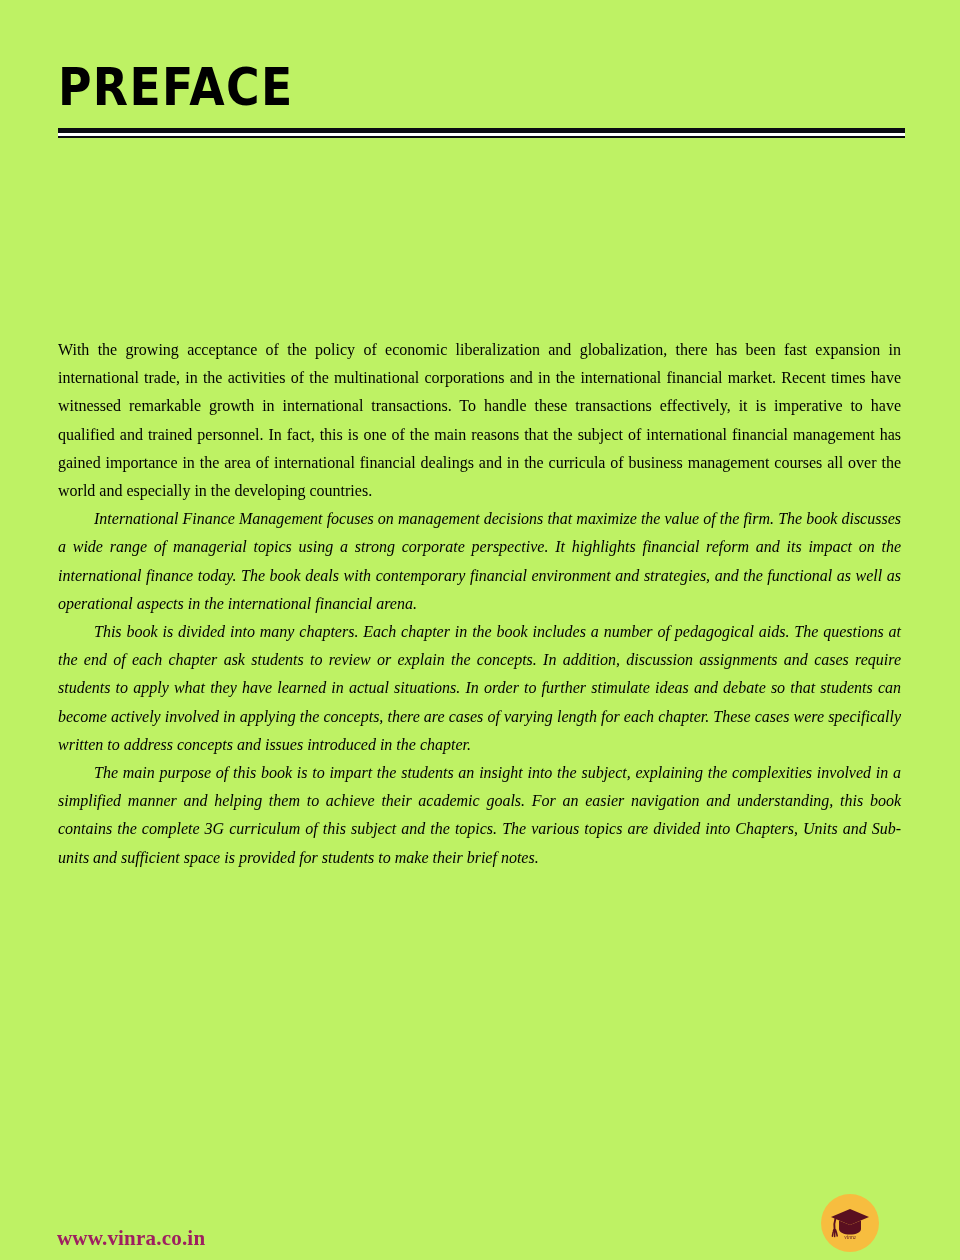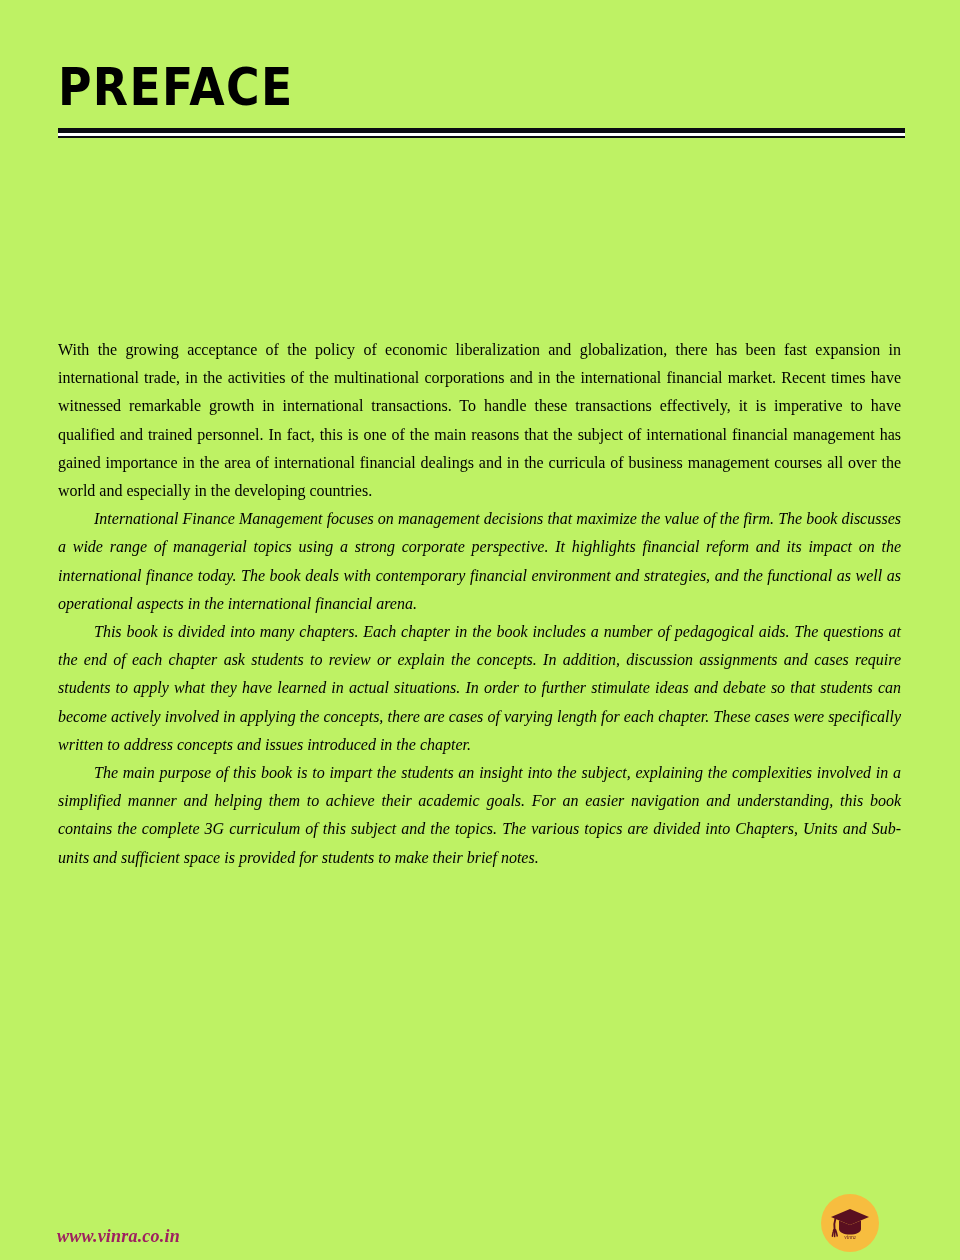--- a/index.html
+++ b/index.html
@@ -84,23 +84,22 @@
     text-indent: 36px;
     font-style: italic;
   }
 
   
   .footer-url {
     position: absolute;
     left: 57px;
     top: 1226px;
     font-family: "Liberation Serif", "DejaVu Serif", serif;
-    font-style: italic;
     font-weight: bold;
-    font-size: 18px;
+    font-size: 21px;
     letter-spacing: 0.2px;
     color: #9e2060;
     white-space: nowrap;
   }
 
   
   .footer-logo {
     position: absolute;
     left: 821px;
     top: 1194px;

